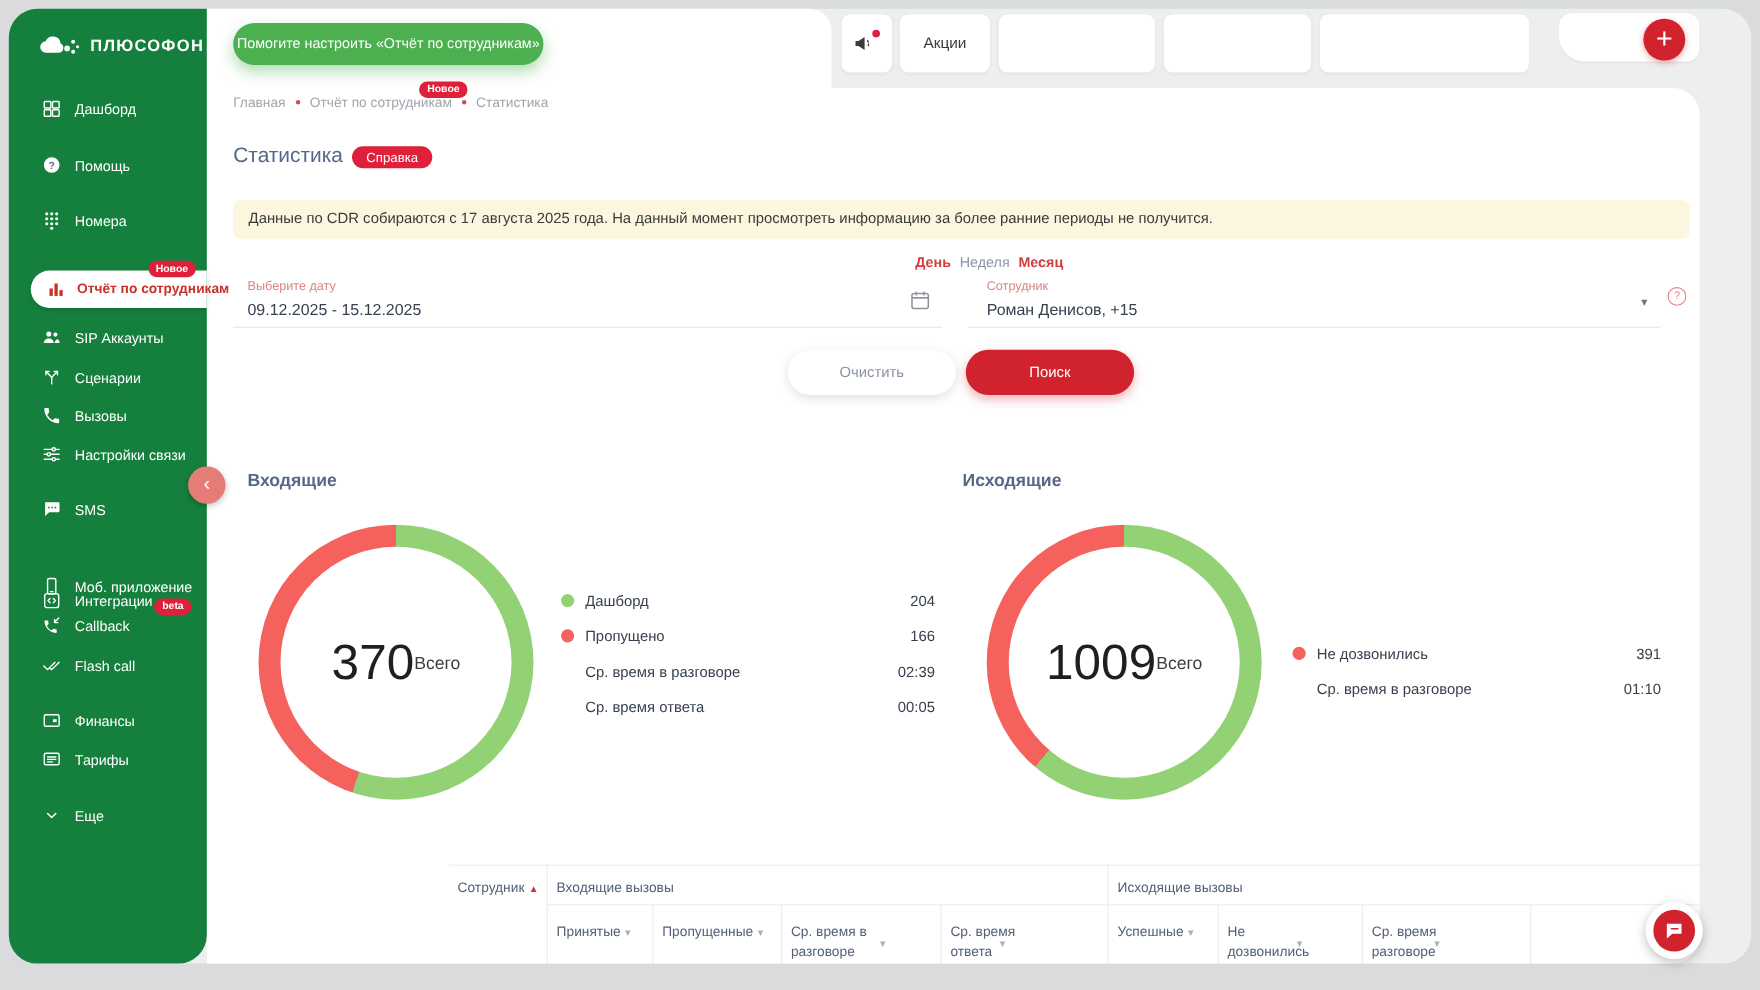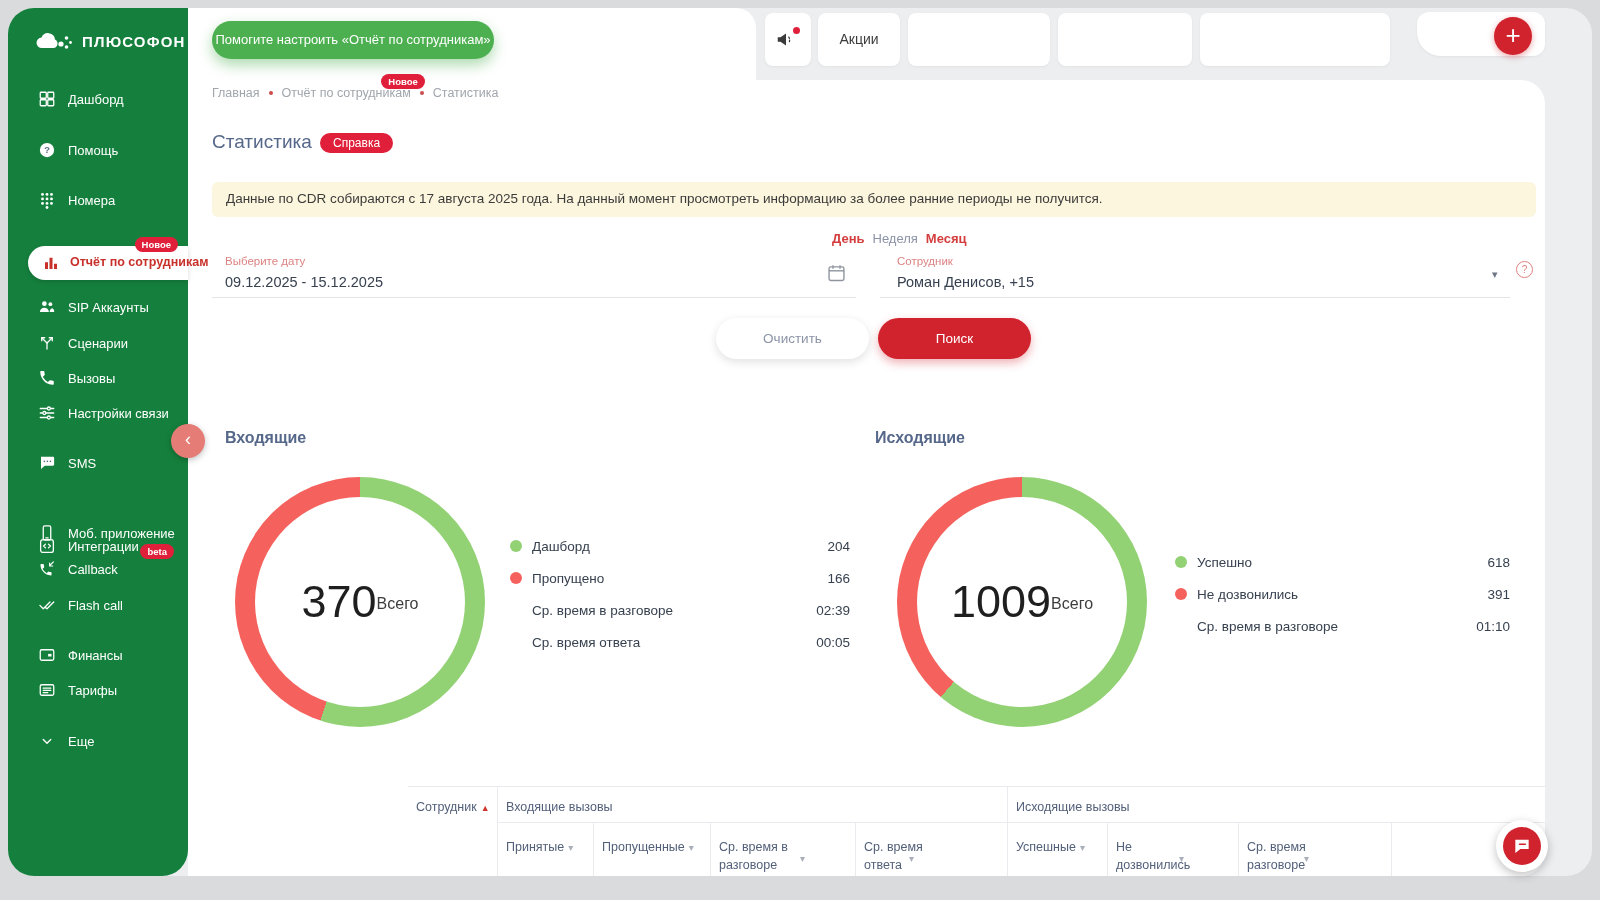--- a/index.html
+++ b/index.html
@@ -179,25 +179,20 @@
     <span class="leg-label leg-indent">Ср. время ответа</span>
     <span class="leg-val">00:05</span>
   </div>
 
   <div class="sec-title" style="left:875px;top:429px;">Исходящие</div>
   <div class="donut" style="left: 897px; top: 477px; background: conic-gradient(rgb(147, 209, 117) 0deg, rgb(147, 209, 117) 220.496deg, rgb(245, 98, 93) 220.496deg, rgb(245, 98, 93) 360deg);">
     <div class="donut-hole">
       <div class="donut-total">1009</div>
       <div class="donut-sub">Всего</div>
     </div>
-  </div>
-  <div class="leg-row" style="left:1175px;top:552px;width:335px;">
-    <span class="leg-dot" style="background: rgb(147, 209, 117);"></span>
-    <span class="leg-label">Успешно</span>
-    <span class="leg-val">618</span>
   </div>
   <div class="leg-row" style="left:1175px;top:584px;width:335px;">
     <span class="leg-dot" style="background: rgb(245, 98, 93);"></span>
     <span class="leg-label">Не дозвонились</span>
     <span class="leg-val">391</span>
   </div>
   <div class="leg-row" style="left:1175px;top:616px;width:335px;">
     <span class="leg-label leg-indent">Ср. время в разговоре</span>
     <span class="leg-val">01:10</span>
   </div>

